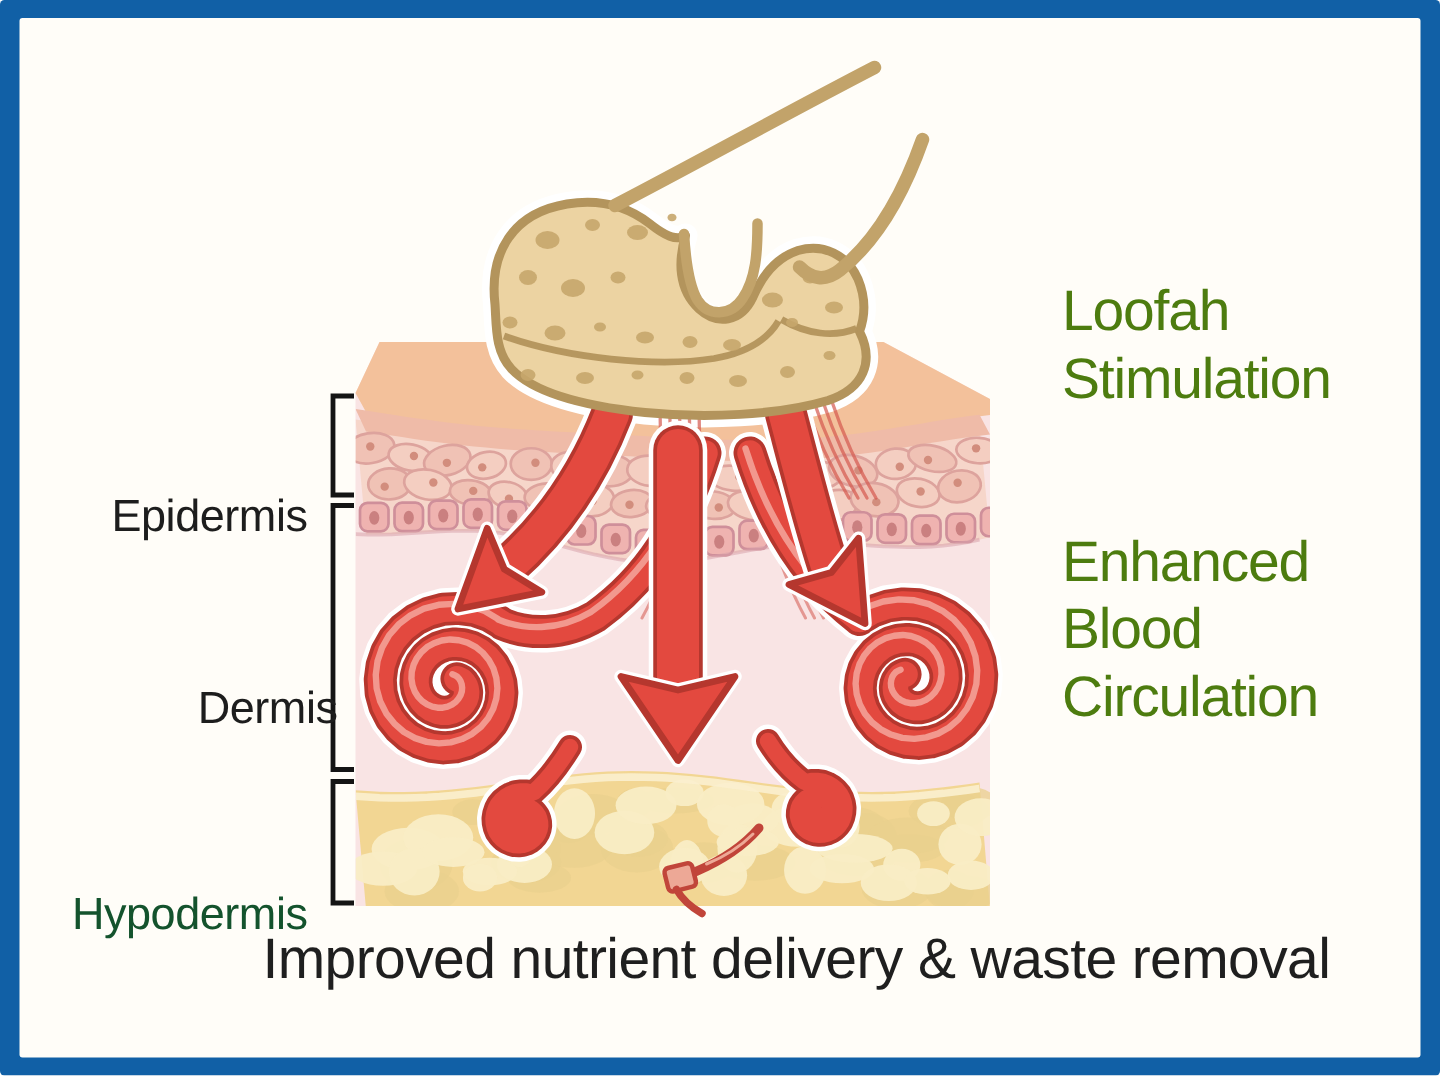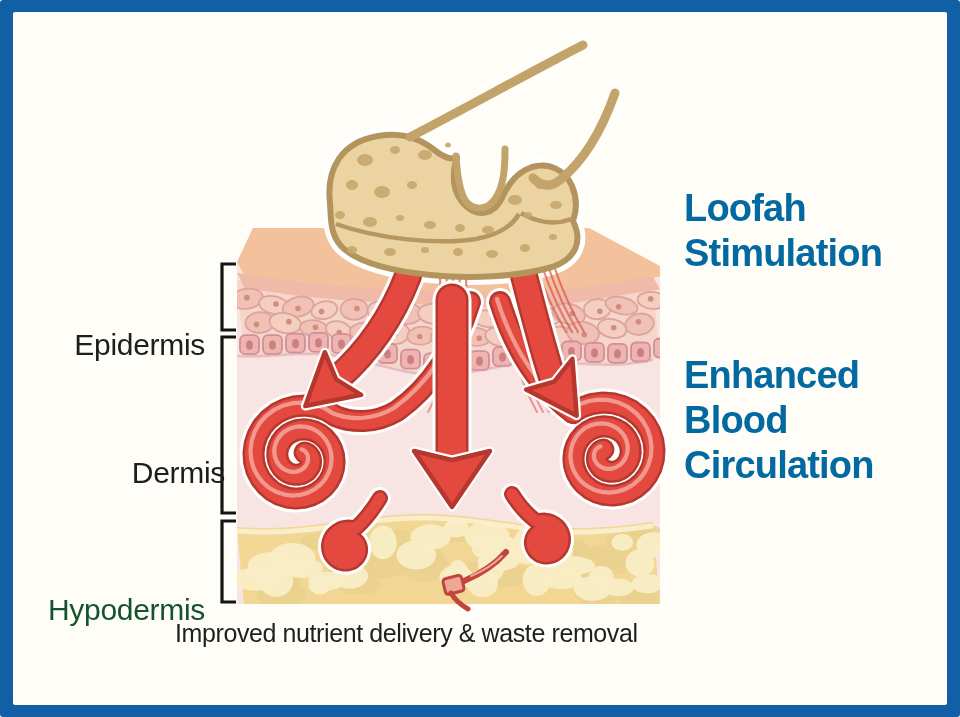--- a/index.html
+++ b/index.html
@@ -9,26 +9,26 @@
   }
   .frame{position:absolute;inset:0;border-radius:3px}
   .canvas{position:absolute;left:13px;top:12px;width:934px;height:693px;border-radius:2px}
   svg.scene{position:absolute;left:0;top:0;width:960px;height:717px}
   .lbl{
     position:absolute;left:0;width:205px;text-align:right;
     color:#1d1d1d;font-size:30px;line-height:34px;letter-spacing:-0.3px;
     transform:translateY(-50%);white-space:nowrap;margin-top:48px;
   }
   .hd{
-    position:absolute;left:684px;width:252px;
-    font-weight:bold;font-size:38px;line-height:45px;color:#0369a1;letter-spacing:-0.8px;
+    position:absolute;left:708px;width:252px;
+    font-weight:normal;font-size:38px;line-height:45px;color:#4d7c0f;letter-spacing:-0.8px;
   }
   .cap{
-    position:absolute;left:175px;top:619px;width:600px;text-align:left;
-    font-size:25px;color:#1f1f1f;letter-spacing:-0.4px;white-space:nowrap;
+    position:absolute;left:175px;top:619px;width:600px;text-align:right;
+    font-size:38px;color:#1f1f1f;letter-spacing:-0.4px;white-space:nowrap;
   }
 </style>
 </head>
 <body>
 
 <div class="frame" style="background: rgb(17, 96, 166);"></div>
 <div class="canvas" style="background: rgb(255, 253, 248);"></div>
 
 <svg class="scene" viewBox="0 0 960 717">
   <defs>

